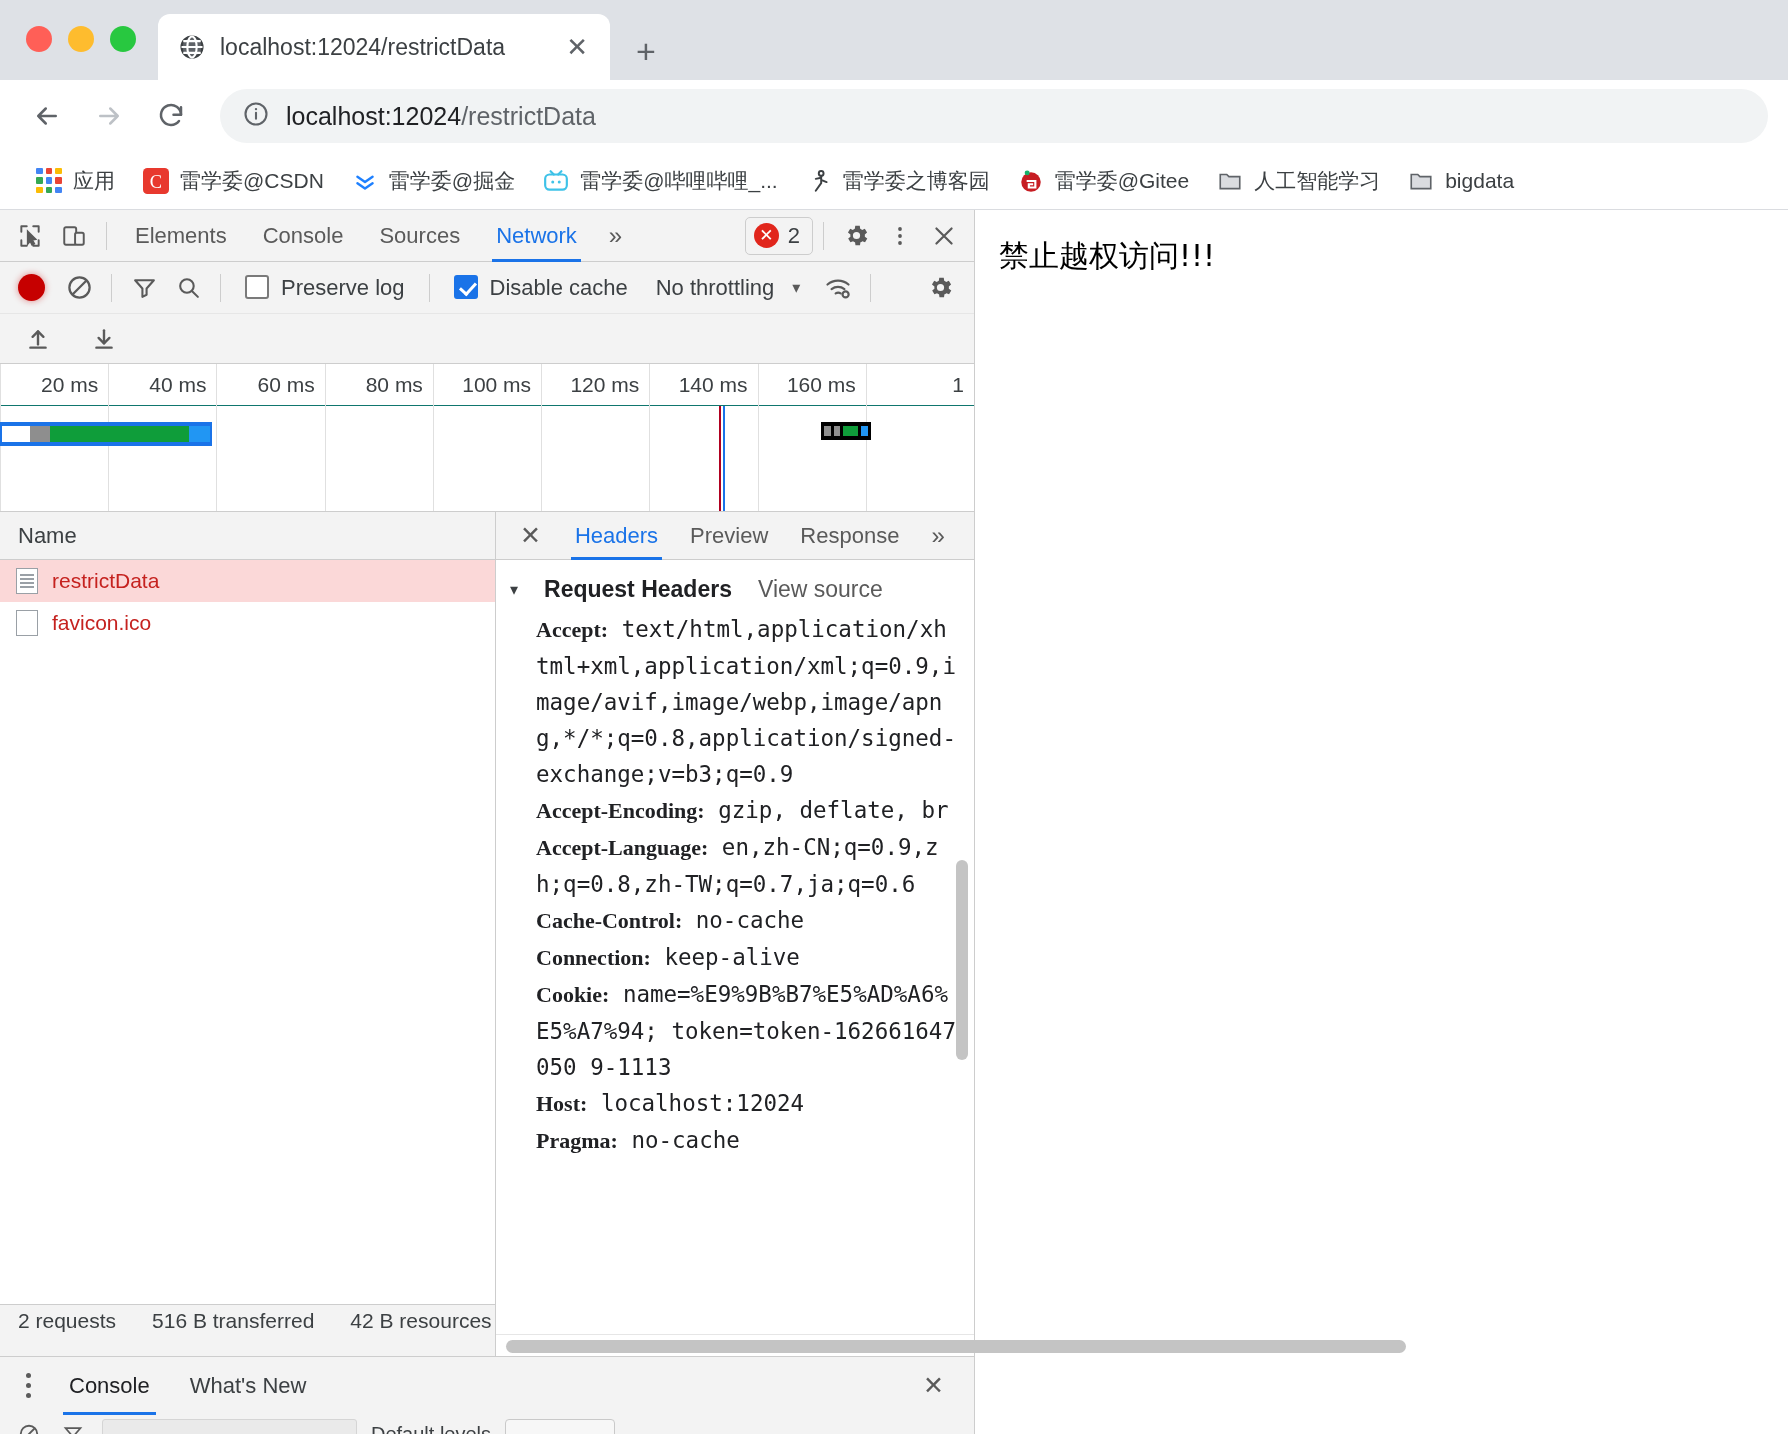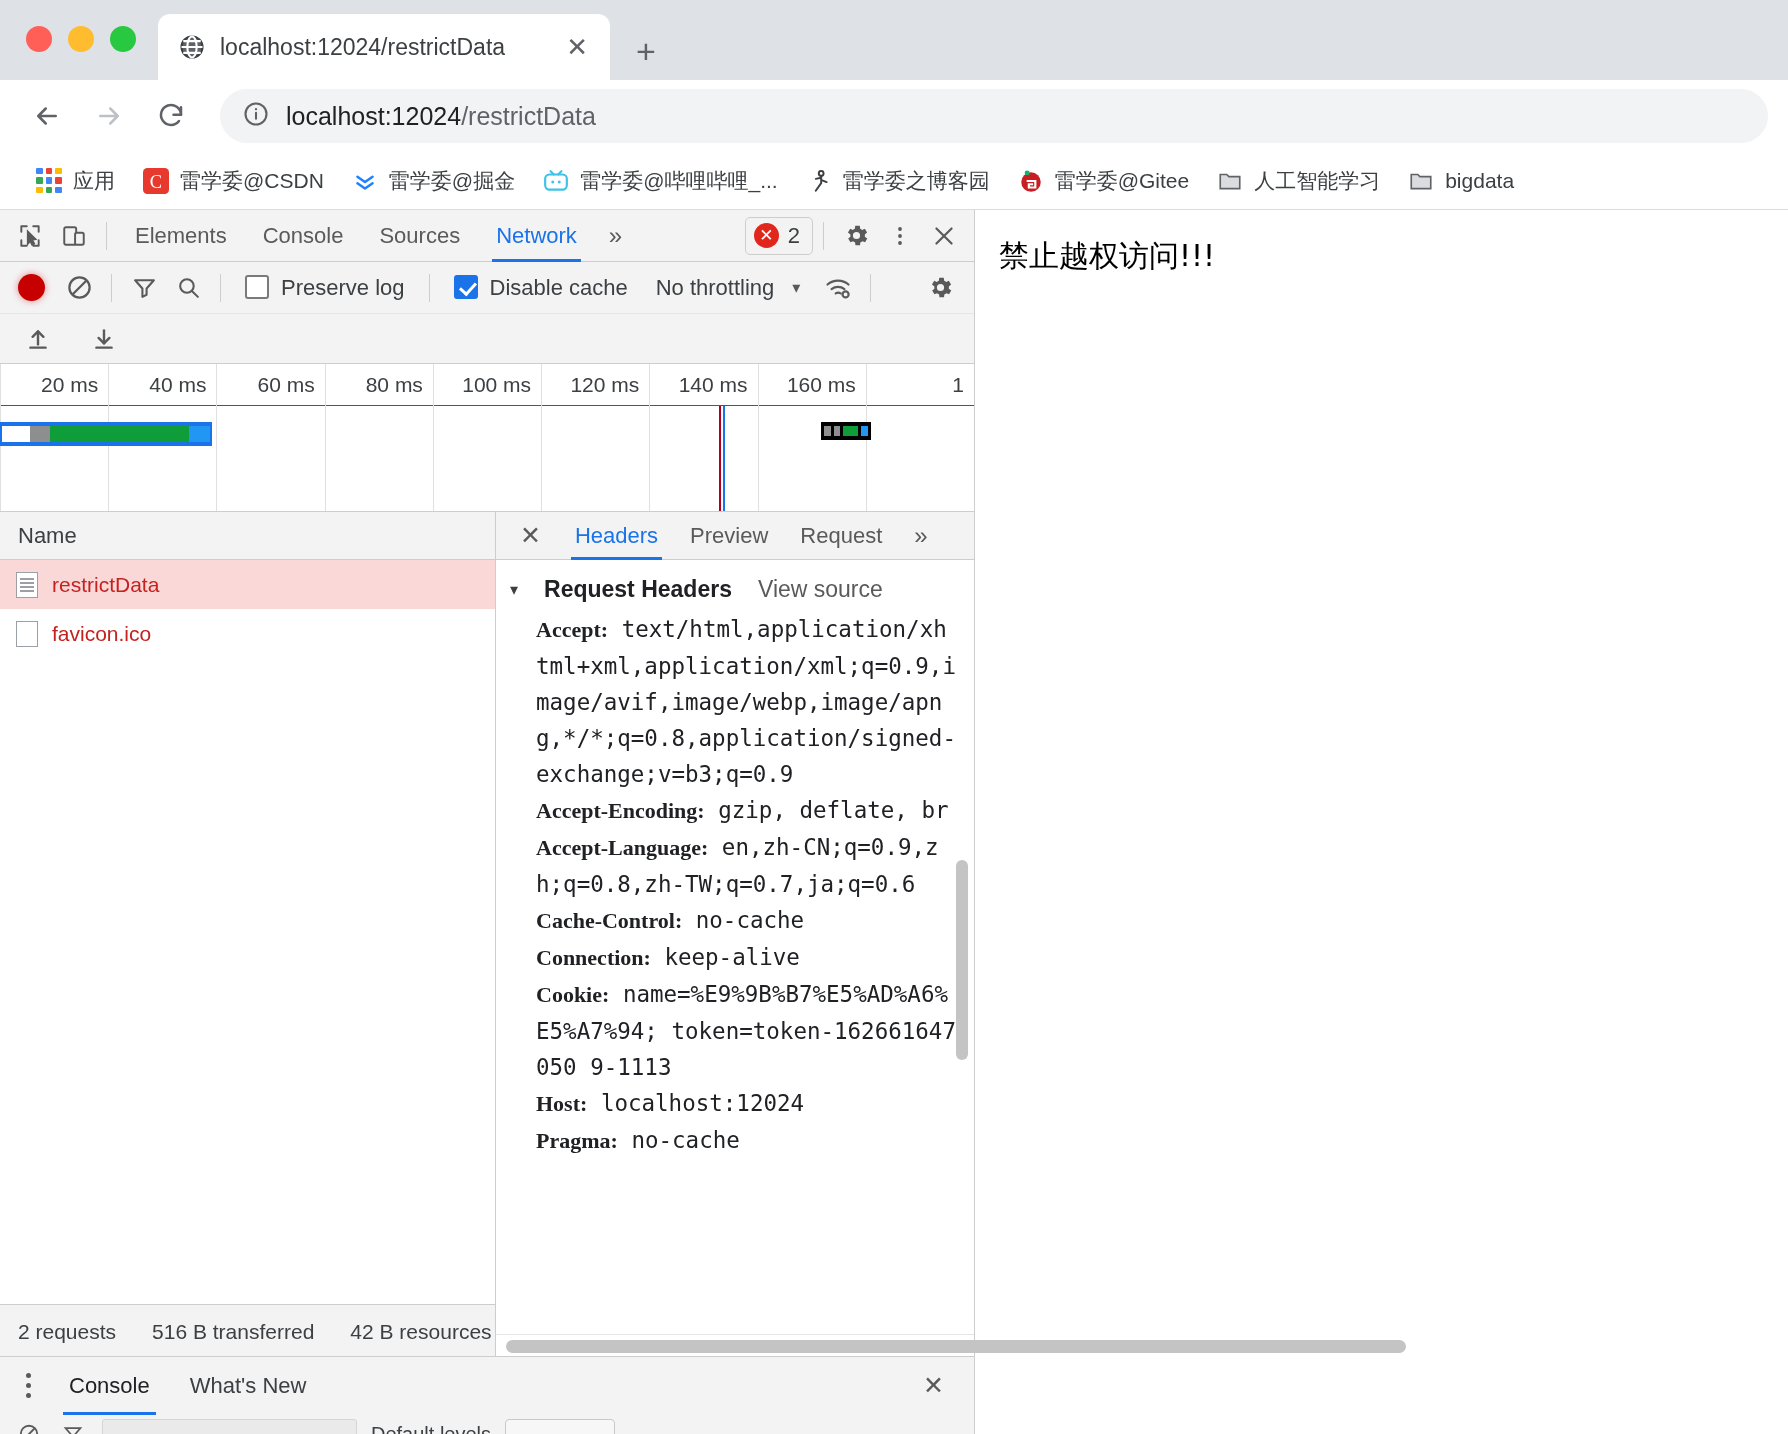--- a/index.html
+++ b/index.html
@@ -139,29 +139,29 @@
   .mini-bar { position:absolute; top:16px; height:18px; background:#000; display:flex; align-items:center; gap:3px; padding: 0 3px; }
   .mini-bar i { display:block; height: 10px; }
 
   
   .lower { flex: 1 1 auto; display: flex; min-height: 0; }
   .reqlist { width: 496px; display: flex; flex-direction: column; border-right: 1px solid #cdcdcd; min-height: 0; }
   .rl-head { height: 48px; background: #f3f3f3; border-bottom: 1px solid #cdcdcd;
              display: flex; align-items: center; padding: 0 18px; }
   .rl-head span { font-size: 22px; color: #3c4043; }
   .rl-body { flex: 1 1 auto; overflow: hidden; background: #fff; }
-  .rl-row { height: 49px; display: flex; align-items: center; gap: 14px; padding: 0 16px; }
+  .rl-row { height: 42px; display: flex; align-items: center; gap: 14px; padding: 0 16px; }
   .rl-row.err { background: #fbd8d8; }
   .rl-name { font-size: 21px; color: #c5221f; white-space: nowrap; }
   .rl-ico { width: 22px; height: 26px; border: 1px solid #9aa0a6; background: #fff; flex:0 0 auto;
             display:flex; flex-direction:column; justify-content:center; gap:2px; padding: 0 3px; }
   .rl-ico i { display:block; height:2px; background:#9aa0a6; }
 
   .summary { height: 52px; border-top: 1px solid #cdcdcd; background: #f3f3f3;
-             display: flex; align-items: flex-end; padding: 12px 18px; }
+             display: flex; align-items: flex-start; padding: 4px 18px; }
   .sm-item { font-size: 21px; color: #3c4043; padding: 0 18px; white-space: nowrap; }
   .sm-item:first-child { padding-left: 0; }
   .sm-div { width: 1px; height: 26px; background: #cdcdcd; }
 
   
   .details { flex: 1 1 auto; display: flex; flex-direction: column; min-width: 0; position: relative; }
   .dt-sub {
     height: 48px; background: #f3f3f3; border-bottom: 1px solid #cdcdcd;
     display: flex; align-items: center; padding: 0 6px;
   }
@@ -534,21 +534,21 @@
             <span class="sm-div"></span>
             <span class="sm-item">42 B resources</span>
           </div>
         </div>
 
         <div class="details">
           <div class="dt-sub">
             <span class="sub-close">✕</span>
             <span class="sub-tab active">Headers</span>
             <span class="sub-tab">Preview</span>
-            <span class="sub-tab">Request</span>
+            <span class="sub-tab">Response</span>
             <span class="sub-more">»</span>
           </div>
 
           <div class="hdr-body">
             <div class="hdr-section">
               <span class="hdr-tri">▾</span>
               <span class="hdr-sec-title">Request Headers</span>
               <span class="hdr-viewsrc">View source</span>
             </div>
             <div class="hdr-list">

